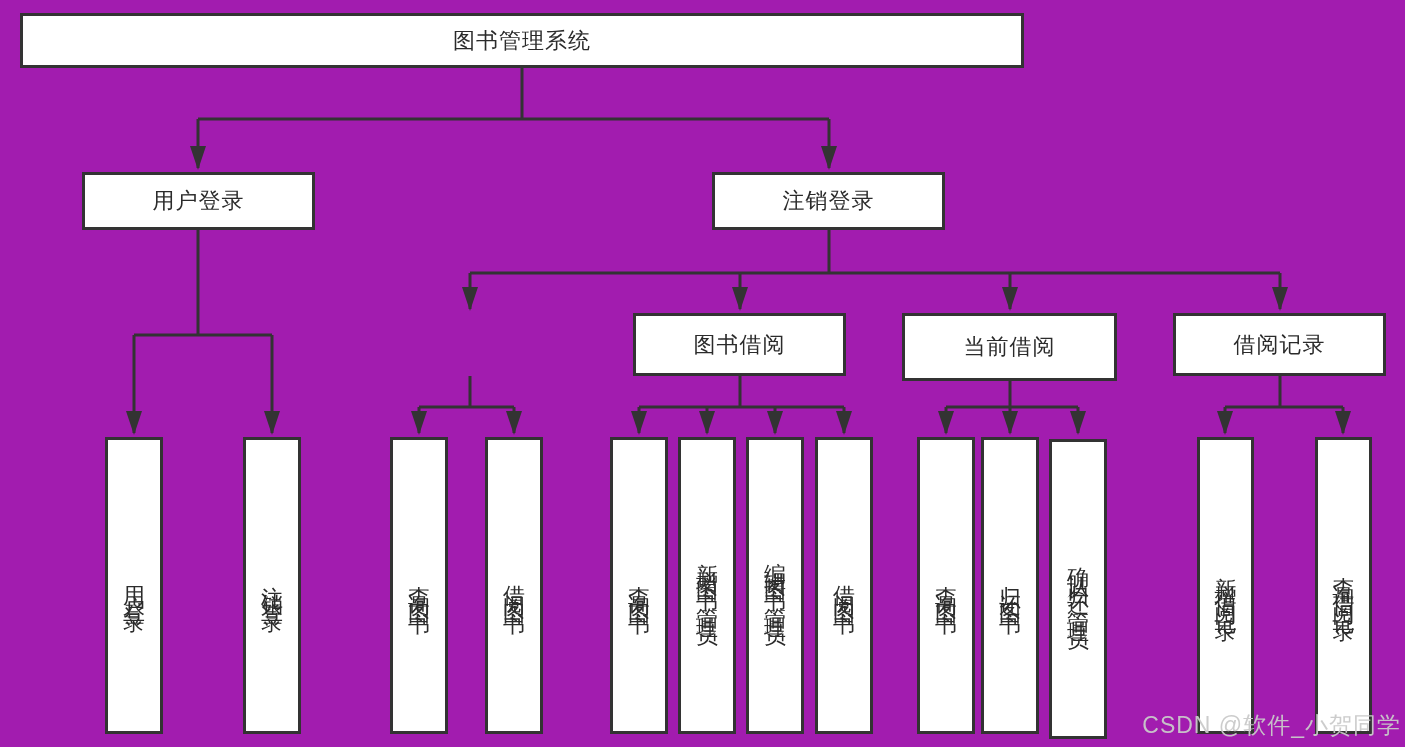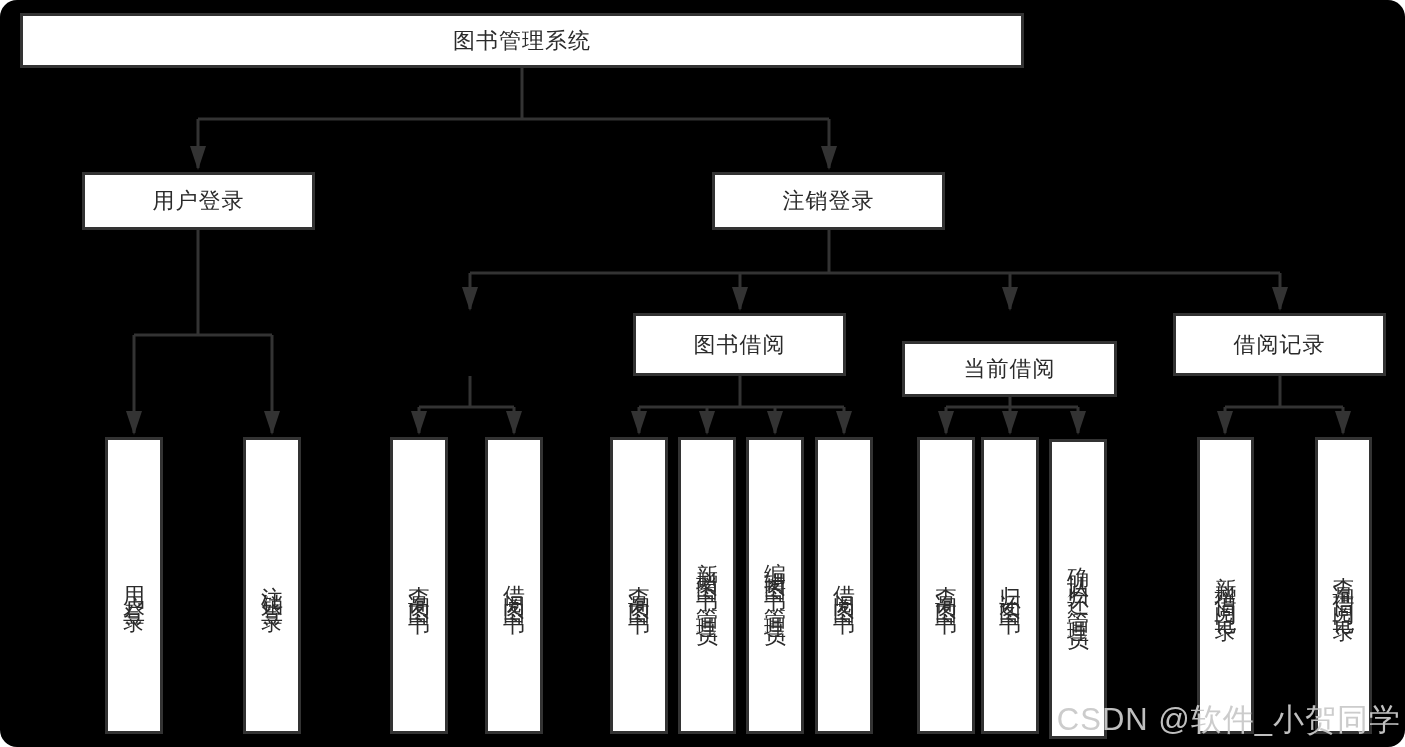--- a/index.html
+++ b/index.html
@@ -1,24 +1,23 @@
 <!DOCTYPE html>
 <html><head>
 <meta charset="utf-8">
 <style>
   html, body { margin: 0; padding: 0; background: #ffffff; }
   .canvas {
     position: relative;
     width: 1405px;
     height: 747px;
-    background: #000000;
+    background: #a21caf;
     font-family: "Liberation Sans", sans-serif;
     color: #2b2b2b;
     overflow: hidden;
-    border-radius: 17px;
   }
   .connectors {
     position: absolute;
     left: 0; top: 0;
     width: 1405px; height: 747px;
     z-index: 1;
   }
   .box {
     position: absolute;
     background: #ffffff;
@@ -40,21 +39,21 @@
     line-height: 1;
     font-size: 22px;
     letter-spacing: 9px;
     color: #2b2b2b;
     white-space: nowrap;
   }
   .watermark {
     position: absolute;
     right: 4px;
     bottom: 6px;
-    font-size: 31px;
+    font-size: 23px;
     letter-spacing: 1px;
     color: rgba(201, 201, 201, 0.95);
     z-index: 3;
     white-space: nowrap;
   }
 </style>
 </head>
 <body>
 
 <div class="canvas">
@@ -104,21 +103,21 @@
   <div class="box" style="left:82px; top:172px; width:233px; height:58px;">
     <span class="hlabel">用户登录</span>
   </div>
   <div class="box" style="left:712px; top:172px; width:233px; height:58px;">
     <span class="hlabel">注销登录</span>
   </div>
 
   <div class="box" style="left:633px; top:313px; width:213px; height:63px;">
     <span class="hlabel">图书借阅</span>
   </div>
-  <div class="box" style="left:902px; top:313px; width:215px; height:56px;margin-top:28px;">
+  <div class="box" style="left:902px; top:313px; width:215px; height:68px;">
     <span class="hlabel">当前借阅</span>
   </div>
   <div class="box" style="left:1173px; top:313px; width:213px; height:63px;">
     <span class="hlabel">借阅记录</span>
   </div>
 
   <div class="box" style="left:105px; top:437px; width:58px; height:297px;">
     <span class="vlabel">用户登录</span>
   </div>
   <div class="box" style="left:243px; top:437px; width:58px; height:297px;">

